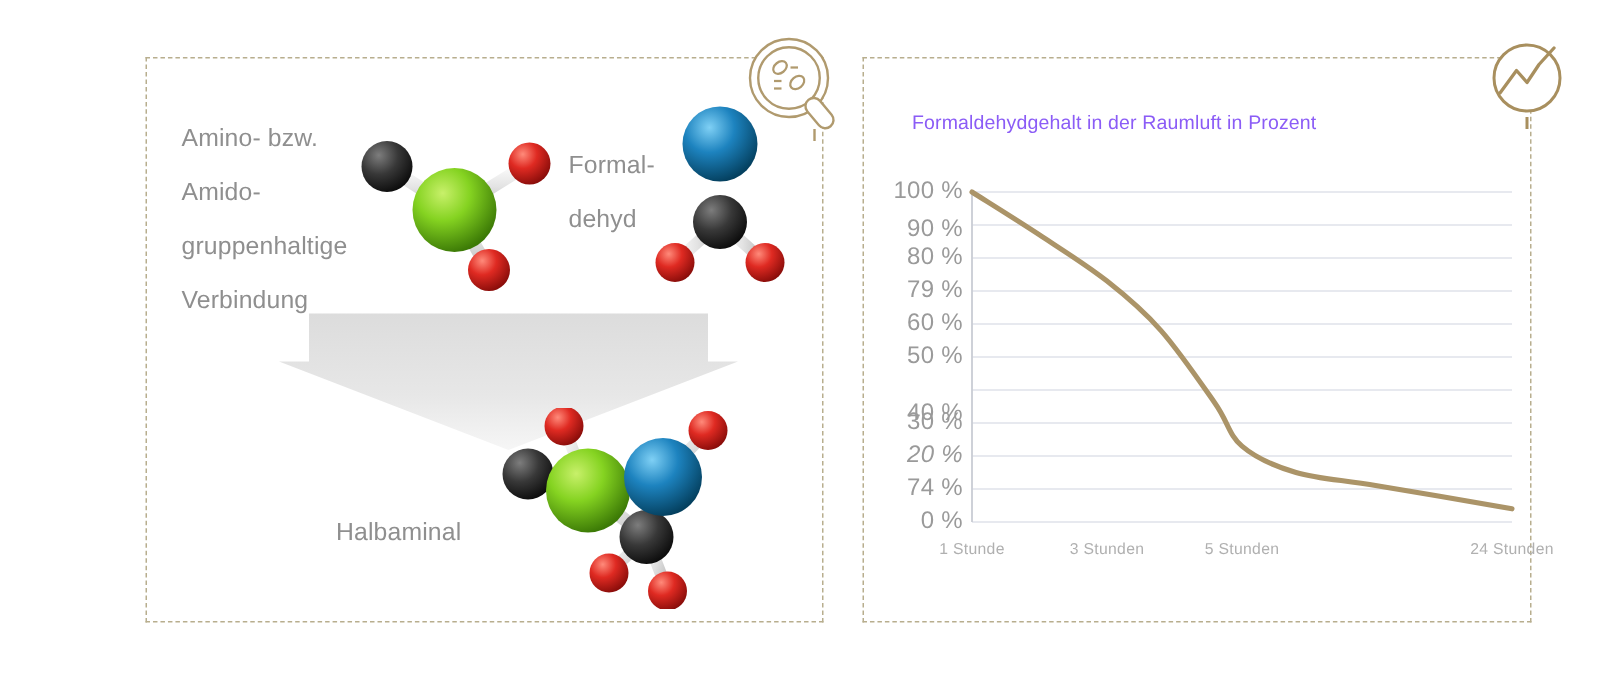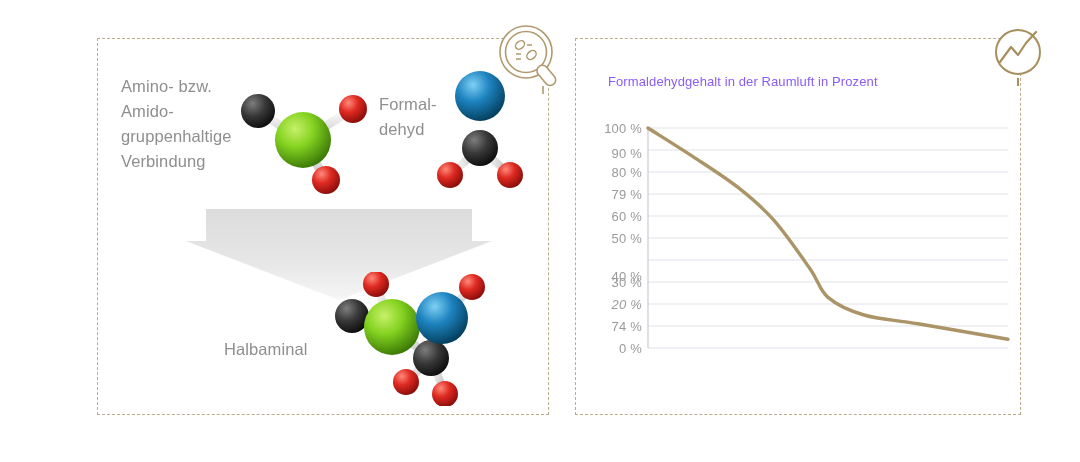--- a/index.html
+++ b/index.html
@@ -32,21 +32,21 @@
     z-index: 12;
   }
   #icon-magnifier { left: 496px; top: 22px; width: 76px; height: 76px; }
   #icon-chartmark { left: 988px; top: 22px; width: 70px; height: 70px; }
 
   
   .label-text {
     position: absolute;
     color: #8f8f8f;
     font-size: 16.5px;
-    line-height: 25px;
+    line-height: 36px;
     font-weight: 400;
     letter-spacing: 0.1px;
     white-space: pre-line;
   }
   #label-amino     { left: 121px; top: 74px;  width: 160px; }
   #label-formal    { left: 379px; top: 92px;  width: 110px; }
   #label-halbaminal{ left: 224px; top: 337px; width: 160px; }
 
   
   #arrow-down {
@@ -78,21 +78,21 @@
     left: 600px;
     top: 120px;
     width: 410px;
     height: 260px;
   }
   .y-tick {
     position: absolute;
     right: 0;
     text-align: right;
     color: #9a9a9a;
-    font-size: 13px;
+    font-size: 16px;
     letter-spacing: 0.2px;
     white-space: nowrap;
     transform: translateY(-50%);
   }
   #y-axis-labels {
     position: absolute;
     left: 0;
     top: 0;
     width: 42px;
     height: 100%;
@@ -303,13 +303,19 @@
       <line x1="48" x2="408" y1="96" y2="96" stroke="#dfe2ea" stroke-width="1"></line>
       <line x1="48" x2="408" y1="118" y2="118" stroke="#dfe2ea" stroke-width="1"></line>
       <line x1="48" x2="408" y1="140" y2="140" stroke="#dfe2ea" stroke-width="1"></line>
       <line x1="48" x2="408" y1="162" y2="162" stroke="#dfe2ea" stroke-width="1"></line>
       <line x1="48" x2="408" y1="184" y2="184" stroke="#dfe2ea" stroke-width="1"></line>
       <line x1="48" x2="408" y1="206" y2="206" stroke="#dfe2ea" stroke-width="1"></line>
       <line x1="48" x2="408" y1="228" y2="228" stroke="#dfe2ea" stroke-width="1"></line>
       <line x1="48" x2="48" y1="8" y2="228" stroke="#c9ccd4" stroke-width="1.2"></line>
       <path d="M 48.0 8.0 C 55.5 12.8, 78.0 26.7, 93.0 36.6 C 108.0 46.5, 124.5 56.8, 138.0 67.4 C 151.5 78.0, 162.0 86.8, 174.0 100.4 C 186.0 114.0, 201.0 136.0, 210.0 148.8 C 219.0 161.6, 219.0 169.7, 228.0 177.4 C 237.0 185.1, 249.0 190.6, 264.0 195.0 C 279.0 199.4, 294.0 199.8, 318.0 203.8 C 342.0 207.8, 393.0 216.6, 408.0 219.2" fill="none" stroke="#ab9468" stroke-width="3.4" stroke-linecap="round" stroke-linejoin="round"></path>
     </svg>
+  <div id="x-axis-labels" style="top: 240px;">
+      <div class="x-tick" style="left: 48px;">1 Stunde</div>
+      <div class="x-tick" style="left: 138px;">3 Stunden</div>
+      <div class="x-tick" style="left: 228px;">5 Stunden</div>
+      <div class="x-tick" style="left: 408px;">24 Stunden</div>
+    </div>
 </div>
 
 </body></html>

